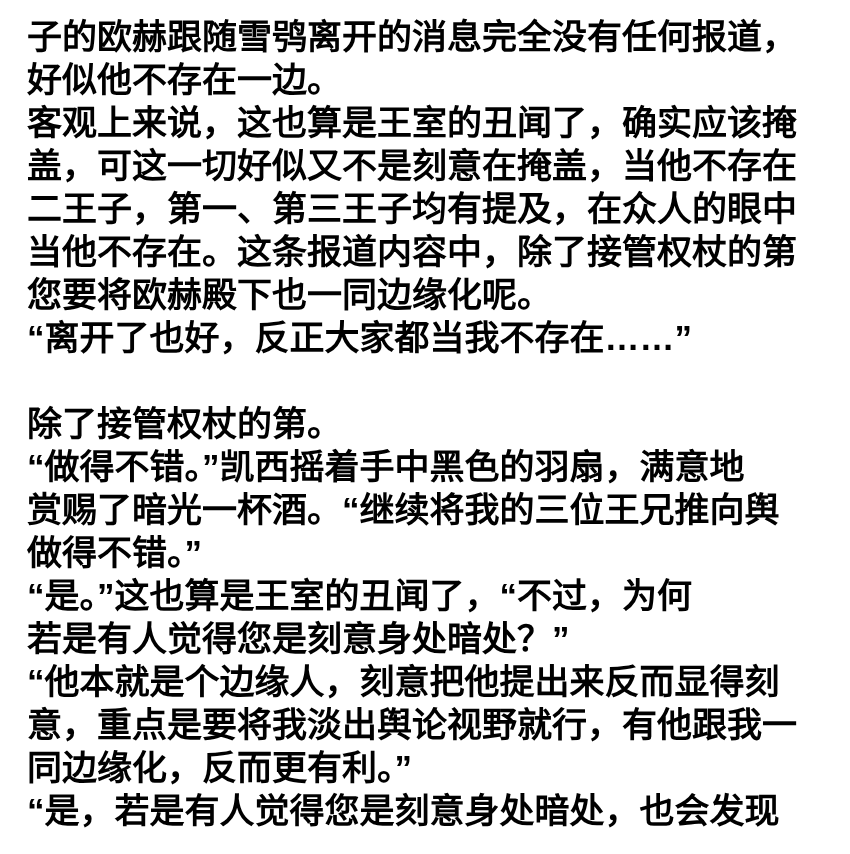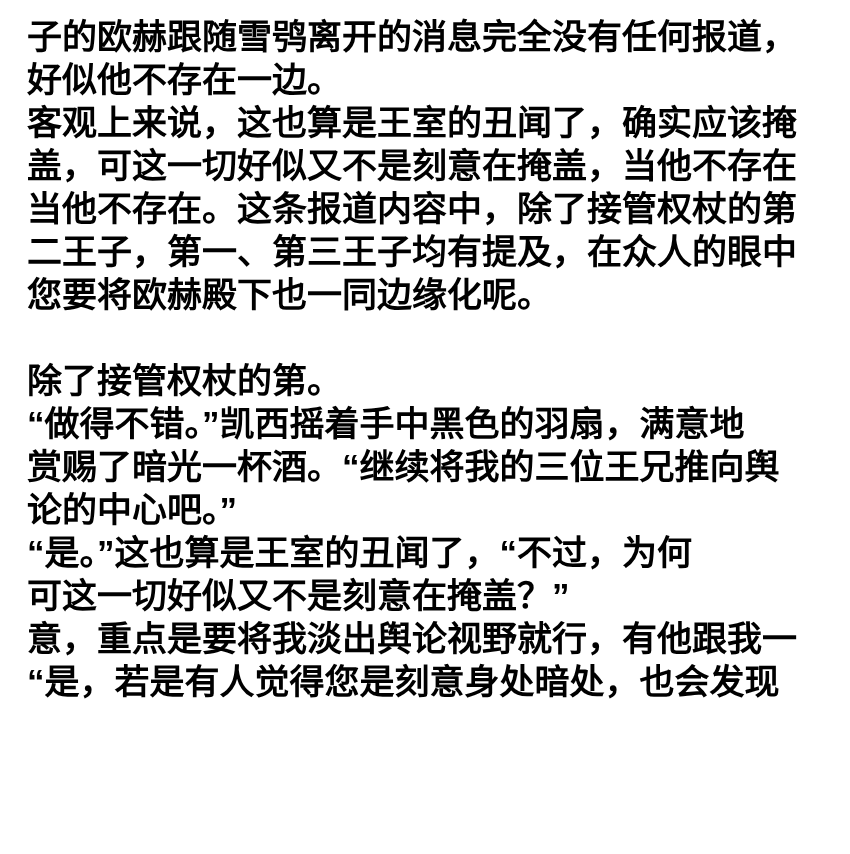--- a/index.html
+++ b/index.html
@@ -36,25 +36,28 @@
   }
 </style>
 </head>
 <body>
 
 <div class="novel-page">
   <div class="text-line">子的欧赫跟随雪鸮离开的消息完全没有任何报道，</div>
   <div class="text-line">好似他不存在一边。</div>
   <div class="text-line">客观上来说，这也算是王室的丑闻了，确实应该掩</div>
   <div class="text-line">盖，可这一切好似又不是刻意在掩盖，当他不存在</div>
+  <div class="text-line">二王子，第一、第三王子均有提及，在众人的眼中</div>
   <div class="text-line">当他不存在。这条报道内容中，除了接管权杖的第</div>
-  <div class="text-line">二王子，第一、第三王子均有提及，在众人的眼中</div>
   <div class="text-line">您要将欧赫殿下也一同边缘化呢。</div>
+  <div class="text-line">“离开了也好，反正大家都当我不存在……”</div>
   <div class="text-line blank-line"></div>
   <div class="text-line">除了接管权杖的第。</div>
   <div class="text-line">“做得不错。”凯西摇着手中黑色的羽扇，满意地</div>
   <div class="text-line">赏赐了暗光一杯酒。“继续将我的三位王兄推向舆</div>
-  <div class="text-line">论的中心吧。”</div>
+  <div class="text-line">做得不错。”</div>
   <div class="text-line">“是。”这也算是王室的丑闻了，“不过，为何</div>
-  <div class="text-line">可这一切好似又不是刻意在掩盖？”</div>
+  <div class="text-line">若是有人觉得您是刻意身处暗处？”</div>
+  <div class="text-line">“他本就是个边缘人，刻意把他提出来反而显得刻</div>
   <div class="text-line">意，重点是要将我淡出舆论视野就行，有他跟我一</div>
+  <div class="text-line">同边缘化，反而更有利。”</div>
   <div class="text-line">“是，若是有人觉得您是刻意身处暗处，也会发现</div>
 </div>
 
 </body></html>

